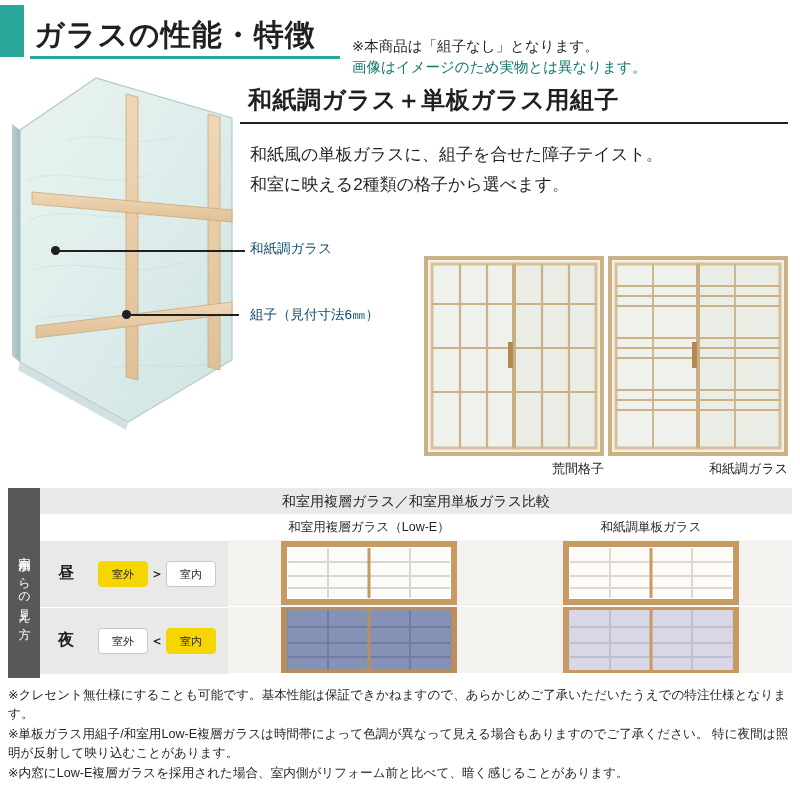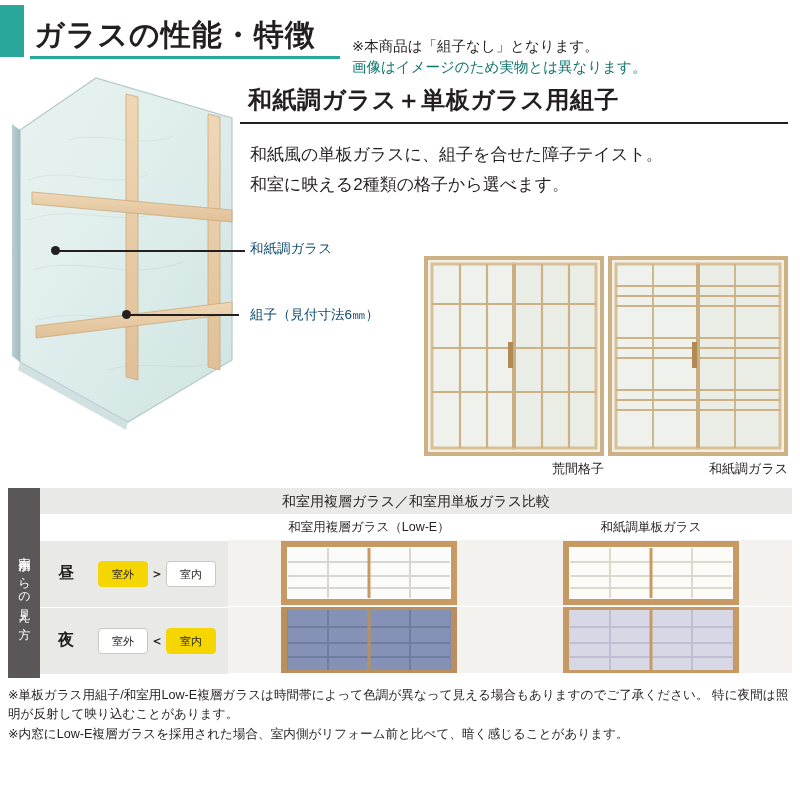--- a/index.html
+++ b/index.html
@@ -310,17 +310,18 @@
           <line x1="100" y1="3" x2="100" y2="63"></line>
           <line x1="141" y1="3" x2="141" y2="63"></line>
           <line x1="182" y1="3" x2="182" y2="63"></line>
         </g>
         <line x1="141" y1="3" x2="141" y2="63" stroke="#c89a63" stroke-width="3"></line>
       </svg>
     </div>
   </div>
 
   <div class="notes">
+    <p>※クレセント無仕様にすることも可能です。基本性能は保証できかねますので、あらかじめご了承いただいたうえでの特注仕様となります。</p>
     <p>※単板ガラス用組子/和室用Low-E複層ガラスは時間帯によって色調が異なって見える場合もありますのでご了承ください。 特に夜間は照明が反射して映り込むことがあります。</p>
     <p>※内窓にLow-E複層ガラスを採用された場合、室内側がリフォーム前と比べて、暗く感じることがあります。</p>
   </div>
 
 </div>
 
 </body></html>

